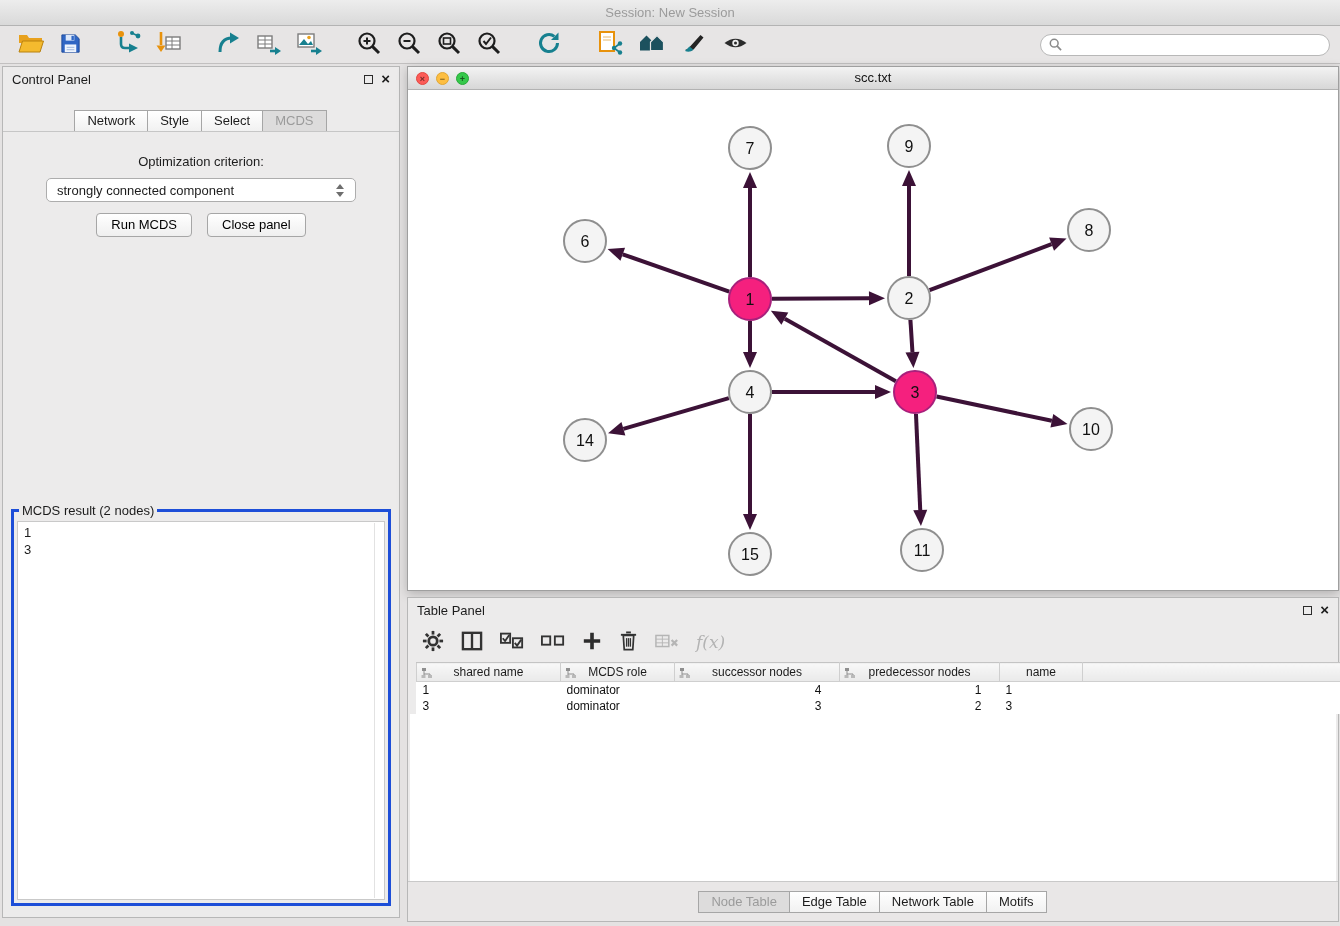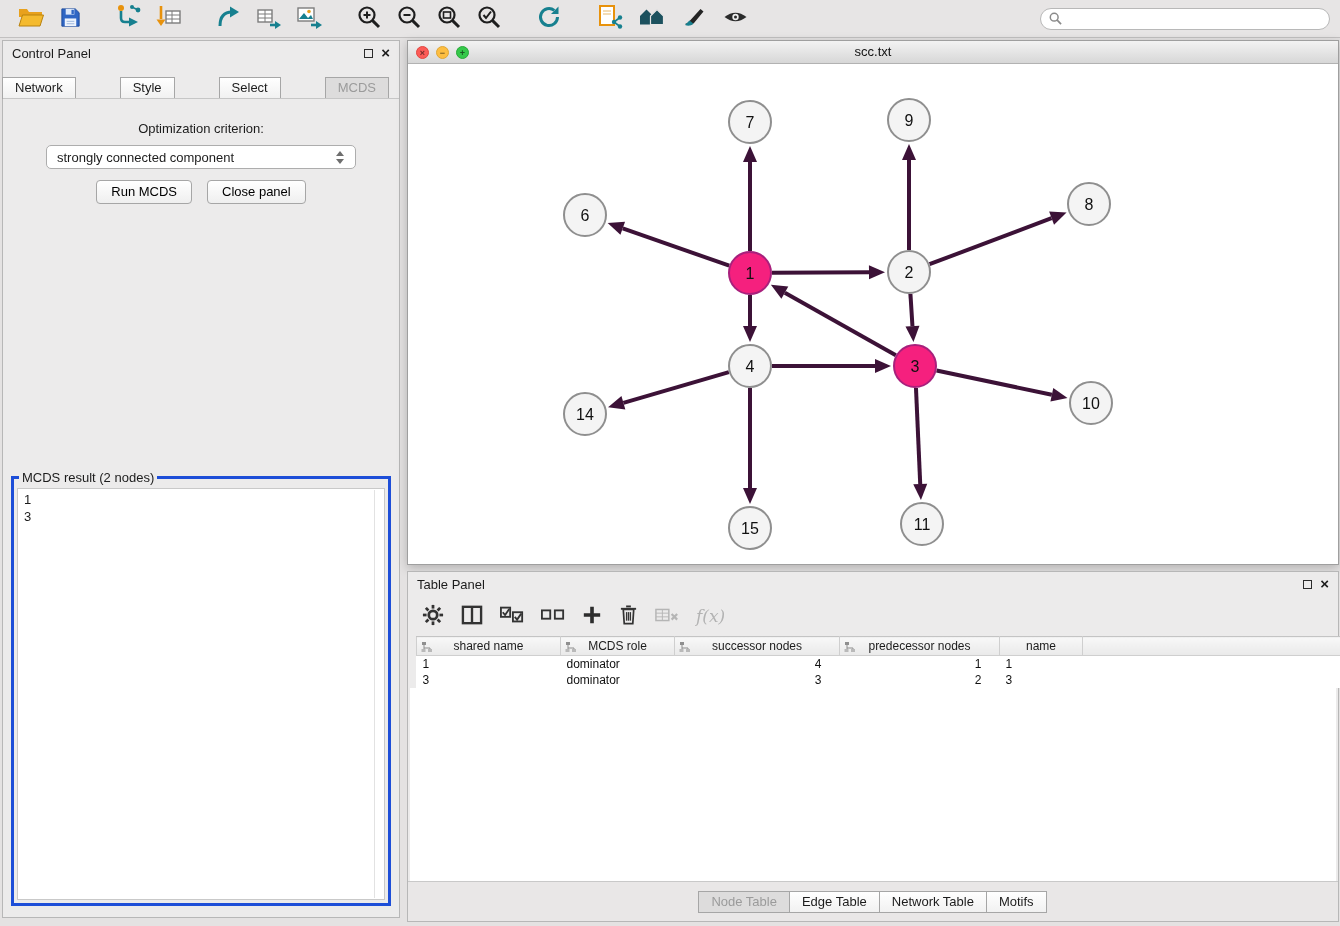--- a/index.html
+++ b/index.html
@@ -24,21 +24,21 @@
   .control-panel { width:398px; flex:0 0 398px; display:flex; flex-direction:column; margin-bottom:8px; }
   .right-col { flex:1; display:flex; flex-direction:column; gap:6px; min-width:0; margin-bottom:4px; }
 
   .panel-header { height:24px; display:flex; align-items:center; padding:0 9px; }
   .panel-title { font-size:13px; color:#1c1c1c; }
   .panel-controls { margin-left:auto; display:flex; align-items:center; gap:8px; }
   .float-sq { width:9px; height:9px; border:1.5px solid #2b2b2b; display:inline-block; }
   .close-x { font-size:15px; font-weight:bold; color:#1c1c1c; line-height:12px; }
 
   
-  .cp-tabs { display:flex; justify-content:flex-start; margin-top:12px;gap:45px; }
+  .cp-tabs { display:flex; justify-content:center; margin-top:19px; }
   .tab-btn { border:1px solid #a6a6a6; background:linear-gradient(#ffffff,#f1f1f1); padding:2px 12px 3px; font-size:13px; margin-left:-1px; cursor:pointer; color:#1c1c1c; }
   .tab-btn.active { background:#dddcdc; color:#9b9b9b; }
   .cp-divider { border-bottom:1px solid #c6c6c6; margin-top:-1px; }
   .opt-label { text-align:center; margin-top:22px; font-size:13px; }
   .dropdown { width:310px; height:24px; margin:9px auto 0; background:#fff; border:1px solid #adadad; border-radius:5px; display:flex; align-items:center; padding:0 10px 0 10px; cursor:pointer; }
   .dropdown .dd-value { flex:1; font-size:13px; }
   .btn-row { display:flex; justify-content:center; gap:15px; margin-top:11px; }
   .push-btn { border:1px solid #a6a6a6; background:linear-gradient(#ffffff,#efefef); border-radius:4px; padding:3px 14px 4px; font-size:13px; font-family:inherit; cursor:pointer; }
   .result-fieldset { flex:1; margin:266px 8px 11px; border:3px solid #1d4ed8; padding:3px; display:flex; min-height:0; }
   .result-fieldset legend { font-size:13px; padding:0 3px; margin-left:2px; }
@@ -75,20 +75,23 @@
   .statusbar { height:33px; flex:0 0 33px; display:flex; align-items:center; justify-content:space-between; padding:0 7px; border-top:1px solid #c4c4c4; background:#e4e2e2; }
   .status-btn { border:1px solid #a2a2a2; border-radius:3px; background:linear-gradient(#fdfdfd,#ececec); padding:2px 5px; display:flex; align-items:center; cursor:pointer; }
   .memory-btn { border:1px solid #9e9e9e; border-radius:4px; background:linear-gradient(#fdfdfd,#ececec); padding:3px 11px; display:flex; align-items:center; gap:6px; font-size:12px; cursor:pointer; }
   .green-dot { width:9px; height:9px; border-radius:50%; background:#2fae2f; display:inline-block; }
 </style>
 </head>
 <body>
 
 <div class="app">
 
+  <div class="titlebar">
+    <span>Session: New Session</span>
+  </div>
 
   <div class="toolbar">
     <button class="tbtn">
       <span><svg width="28" height="23" viewBox="0 0 28 23">
             <path d="M2 3 h8 l2 3 h13 v5 H2z" fill="#e8a11d"></path>
             <path d="M2 20 L5.5 9 h21 l-3.5 11z" fill="#f4ba2e" stroke="#b9820f" stroke-width="1"></path>
           </svg></span>
     </button>
     <button class="tbtn">
       <span><svg width="23" height="23" viewBox="0 0 24 24">

